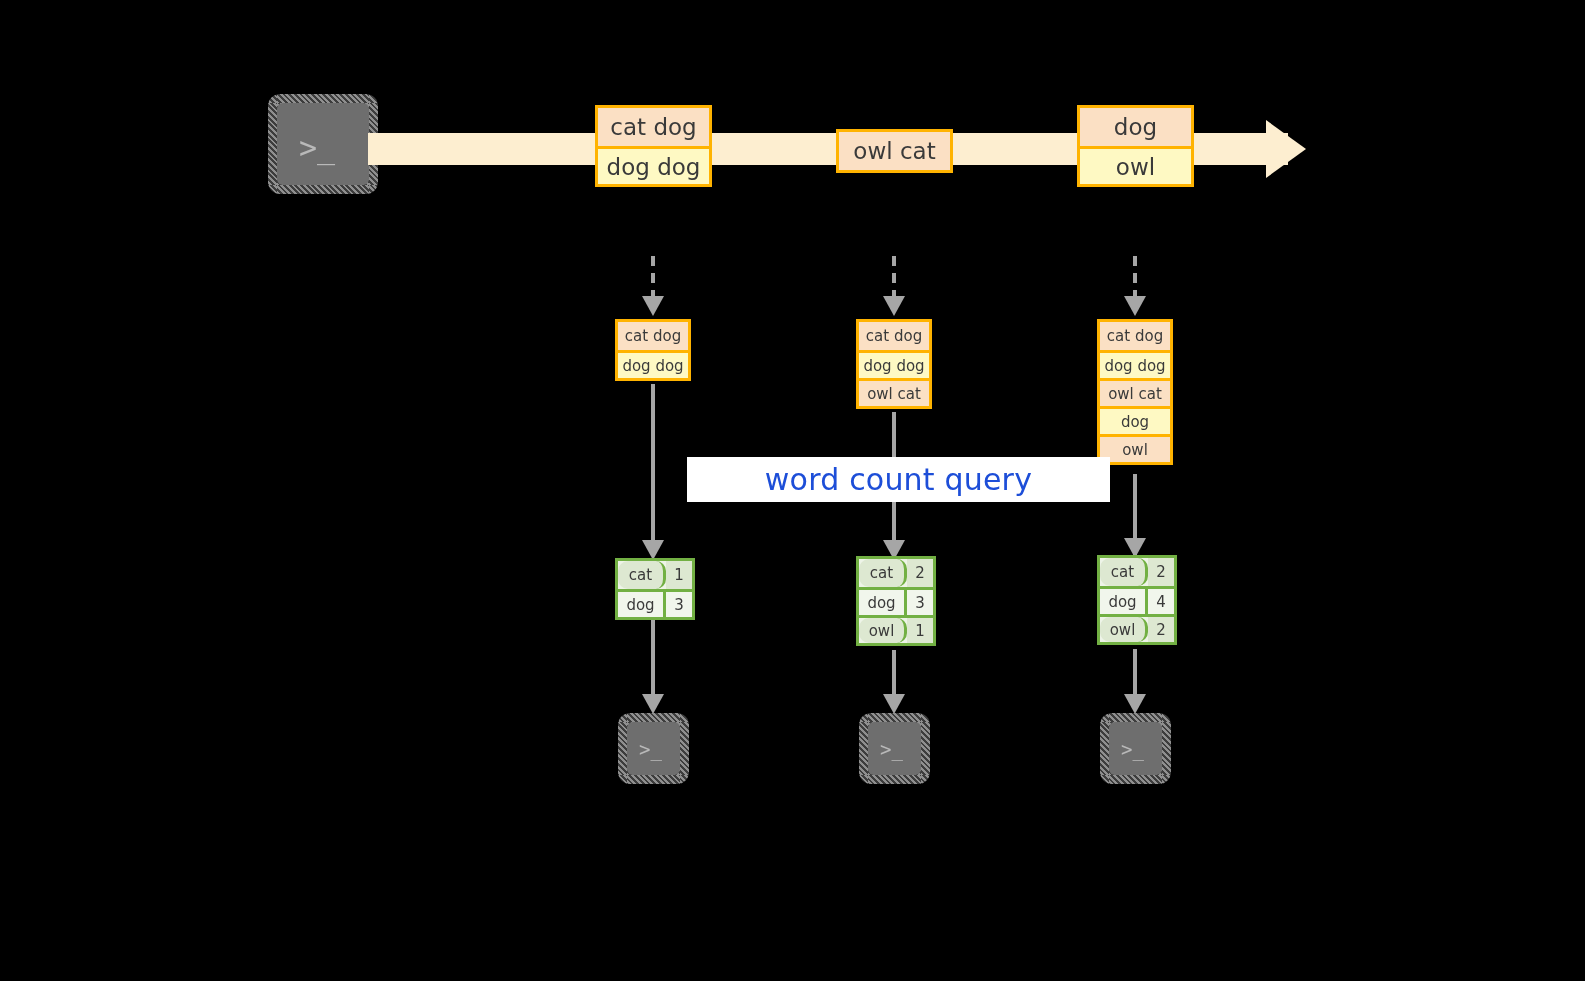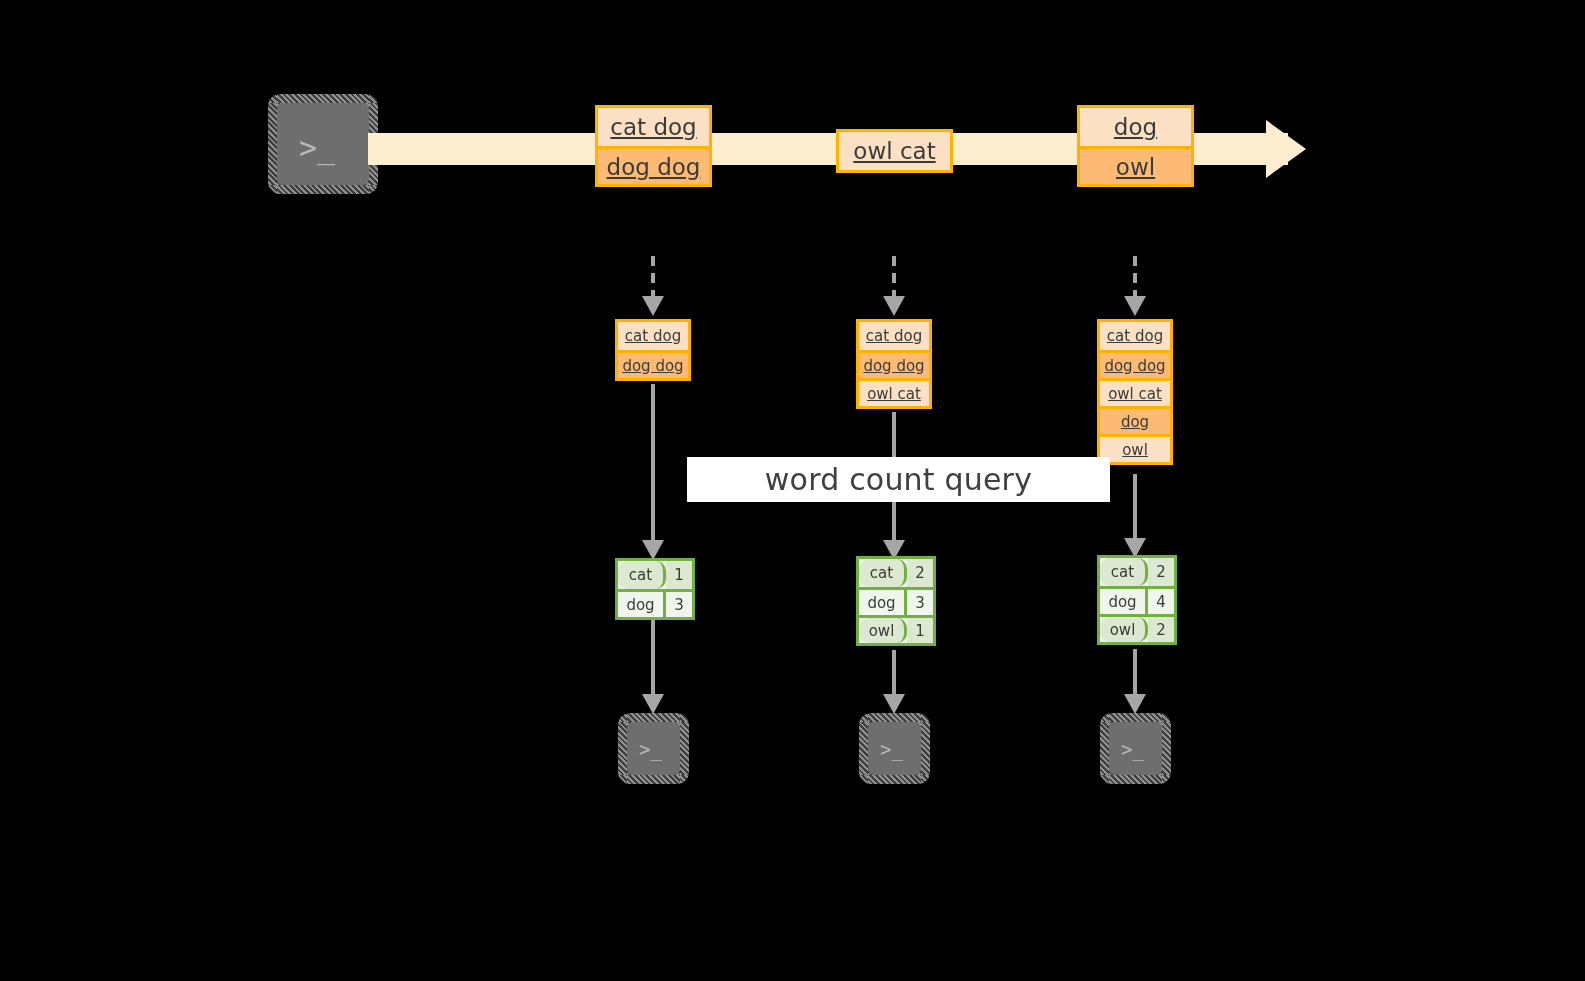--- a/index.html
+++ b/index.html
@@ -65,24 +65,23 @@
     border: 3px solid #ffb300;
     background: #fdf2e4;
   }
   .obox .cell {
     box-sizing: border-box;
     display: flex;
     align-items: center;
     justify-content: center;
     color: #3a3a3a;
     white-space: nowrap;
-    text-decoration: underline;
   }
   .obox .cell.shade { background: #fbe0c4; }
-  .obox .cell.light { background: #fdba74; }
+  .obox .cell.light { background: #fef9c3; }
   .obox .cell + .cell { border-top: 3px solid #ffb300; }
 
   .obox.big .cell { height: 38px; font-size: 23px; }
   .obox.big.single .cell { height: 38px; }
   .obox.small .cell { height: 28px; font-size: 15px; }
 
   
   .gtable {
     position: absolute;
     box-sizing: border-box;
@@ -136,21 +135,21 @@
   
   .query-band {
     position: absolute;
     background: #ffffff;
     display: flex;
     align-items: center;
     justify-content: center;
   }
   .query-band .label {
     font-size: 30px;
-    color: #404040;
+    color: #1d4ed8;
     white-space: nowrap;
     letter-spacing: 0.2px;
   }
 </style>
 </head>
 <body>
 
 <div id="canvas">
 
   <div class="terminal" style="left:268px; top:94px; width:110px; height:100px;">

